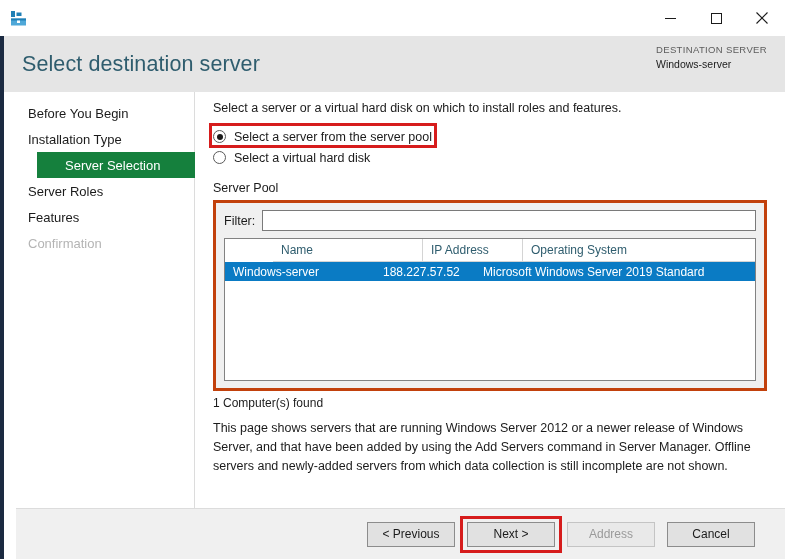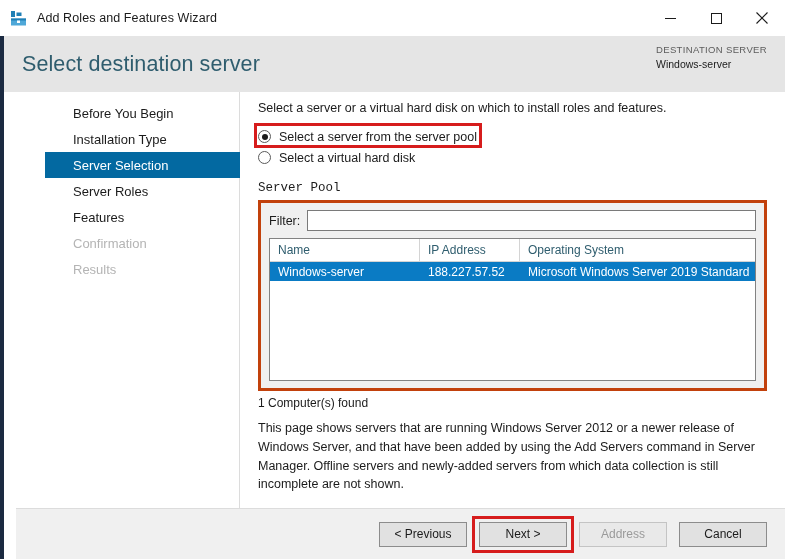--- a/index.html
+++ b/index.html
@@ -114,44 +114,44 @@
     z-index: 5;
   }
 
   
   .body-area {
     flex: 1;
     display: flex;
     position: relative;
     background: #ffffff;
     min-height: 0;
-    padding-left: 45px;
   }
   .nav {
     width: 195px;
     min-width: 195px;
     padding-top: 8px;
     position: relative;
     border-right: 1px solid #dcdcdc;
     box-sizing: border-box;
   }
   .nav-item {
     height: 26px;
     display: flex;
     align-items: center;
     padding-left: 28px;
     font-size: 13px;
     color: #1b1b1b;
     box-sizing: border-box;
     white-space: nowrap;
   }
   .nav-item.selected {
-    background: #0369a1;
+    background: #15803d;
     color: #ffffff;
     margin-right: -1px;
+    margin-left: 37px;
   }
   .nav-item.disabled { color: #b4b4b4; }
 
   .content {
     flex: 1;
     padding: 9px 18px 0 18px;
     box-sizing: border-box;
     position: relative;
     min-width: 0;
   }
@@ -202,21 +202,20 @@
     left: -4px;
     top: -3px;
     width: 228px;
     height: 25px;
   }
 
   .section-label {
     font-size: 12.5px;
     color: #1b1b1b;
     margin: 13px 0 5px 0;
-    font-family: Liberation Mono, monospace;
   }
 
   
   .pool {
     border: 3px solid #c2410c;
     background: #f0f0f0;
     padding: 7px 8px 7px 8px;
     box-sizing: border-box;
   }
   .filter-row {
@@ -252,20 +251,21 @@
     flex-direction: column;
     overflow: hidden;
   }
   .grid-head {
     display: flex;
     height: 22px;
     min-height: 22px;
     border-bottom: 1px solid #d4d4d4;
     background: #ffffff;
     align-items: center;
+    margin-left: 48px;
   }
   .gh {
     font-size: 12px;
     color: #2f5d6e;
     padding-left: 8px;
     box-sizing: border-box;
     border-right: 1px solid #d4d4d4;
     height: 100%;
     display: flex;
     align-items: center;
@@ -306,21 +306,21 @@
 
   
   .footer {
     height: 50px;
     min-height: 50px;
     background: #f0f0f0;
     border-top: 1px solid #dcdcdc;
     display: flex;
     align-items: center;
     justify-content: flex-end;
-    padding-right: 18px;
+    padding-right: 30px;
     gap: 12px;
     position: relative;
     margin-left: 16px;
   }
   .btn {
     width: 88px;
     height: 25px;
     border: 1px solid #8c8c8c;
     background: #e1e1e1;
     font-family: "Liberation Sans", sans-serif;
@@ -354,21 +354,20 @@
     <div class="title-left">
       <span class="app-icon">
         <svg width="18" height="17" viewBox="0 0 18 17">
           <rect x="1" y="1" width="4" height="6" fill="#1f7fb5"></rect>
           <rect x="6.5" y="2.5" width="5" height="3.5" fill="#1f7fb5"></rect>
           <rect x="1" y="8.5" width="15" height="7" fill="#4fa8d8"></rect>
           <rect x="1" y="8.5" width="15" height="2" fill="#1f7fb5"></rect>
           <rect x="7" y="10.5" width="3" height="2.5" fill="#ffffff"></rect>
         </svg>
       </span>
-      <span class="title-text">Add Roles and Features Wizard</span>
     </div>
     <div class="win-controls">
       <button class="win-btn">
         <svg width="11" height="11" viewBox="0 0 11 11">
             <rect x="0" y="5" width="11" height="1" fill="#1b1b1b"></rect>
           </svg>
       </button>
       <button class="win-btn">
         <svg width="11" height="11" viewBox="0 0 11 11">
             <rect x="0.5" y="0.5" width="10" height="10" fill="none" stroke="#1b1b1b" stroke-width="1"></rect>
@@ -395,21 +394,20 @@
 
   <div class="body-area">
 
     <div class="nav">
       <div class="nav-item">Before You Begin</div>
       <div class="nav-item">Installation Type</div>
       <div class="nav-item selected">Server Selection</div>
       <div class="nav-item">Server Roles</div>
       <div class="nav-item">Features</div>
       <div class="nav-item disabled">Confirmation</div>
-      <div class="nav-item disabled">Results</div>
     </div>
 
     <div class="content">
 
       <p class="intro-text">Select a server or a virtual hard disk on which to install roles and features.</p>
 
       <div class="radio-group">
         <div class="radio-row checked">
           <span class="radio-mark"></span>
           <span>Select a server from the server pool</span>

